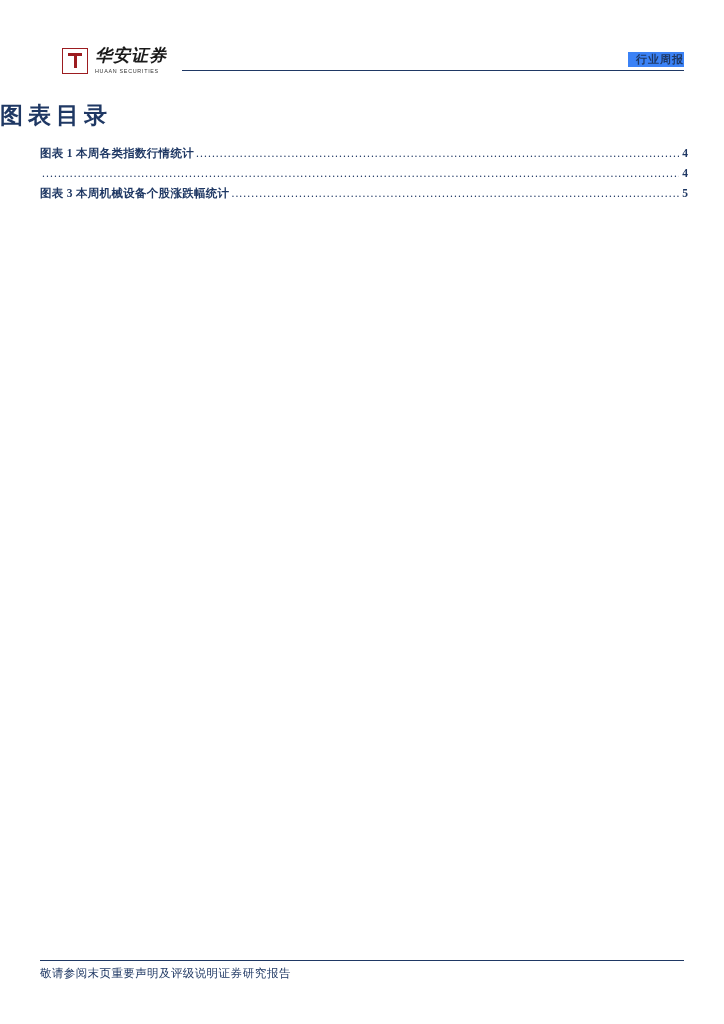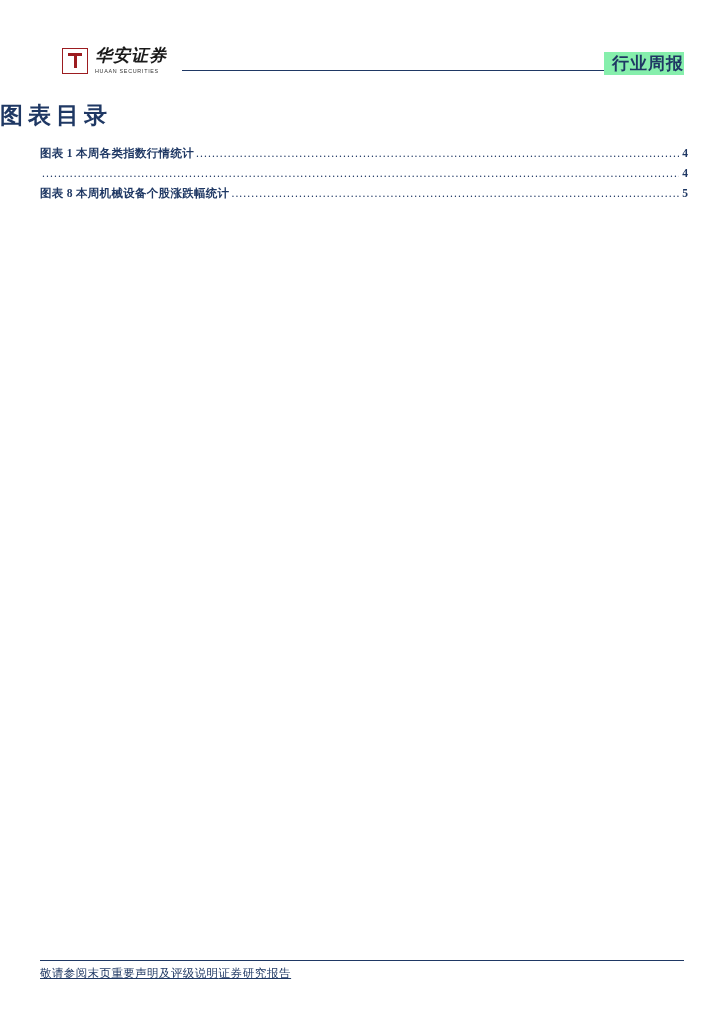--- a/index.html
+++ b/index.html
@@ -92,24 +92,24 @@
     right: 0;
     top: 24px;
     border-top: 1px solid #1f3864;
     height: 0;
   }
   .header-right {
     position: absolute;
     right: 0;
     top: 6px;
     font-family: "Liberation Serif", serif;
-    font-size: 17px;
+    font-size: 11px;
     color: #1f3864;
     letter-spacing: 1px;
-    background: #86efac;
+    background: #3b82f6;
     padding-left: 8px;
     font-weight: 600;
   }
 
   
   .toc-title {
     position: absolute;
     top: 100px;
     left: 0;
     width: 100%;
@@ -183,21 +183,20 @@
   .footer-row {
     position: absolute;
     left: 0;
     right: 0;
     top: 6px;
     display: flex;
     align-items: flex-end;
     font-family: "Liberation Serif", serif;
     font-size: 11.5px;
     color: #1f3864;
-    text-decoration: underline;
   }
   .footer-left {
     flex: 0 0 auto;
     letter-spacing: 0.4px;
   }
   .footer-center {
     flex: 1 1 auto;
     text-align: center;
     letter-spacing: 0.5px;
   }
@@ -232,21 +231,21 @@
       <span class="toc-dots"></span>
       <span class="toc-page">4</span>
     </div>
 
     <div class="toc-entry">
       <span class="toc-dots"></span>
       <span class="toc-page">4</span>
     </div>
 
     <div class="toc-entry">
-      <span class="toc-label">图表 8 本周机械设备个股涨跌幅统计</span>
+      <span class="toc-label">图表 3 本周机械设备个股涨跌幅统计</span>
       <span class="toc-dots"></span>
       <span class="toc-page">5</span>
     </div>
 
   </div>
 
   <div class="footer">
     <div class="footer-rule"></div>
     <div class="footer-row">
       <span class="footer-left">敬请参阅末页重要声明及评级说明</span>

